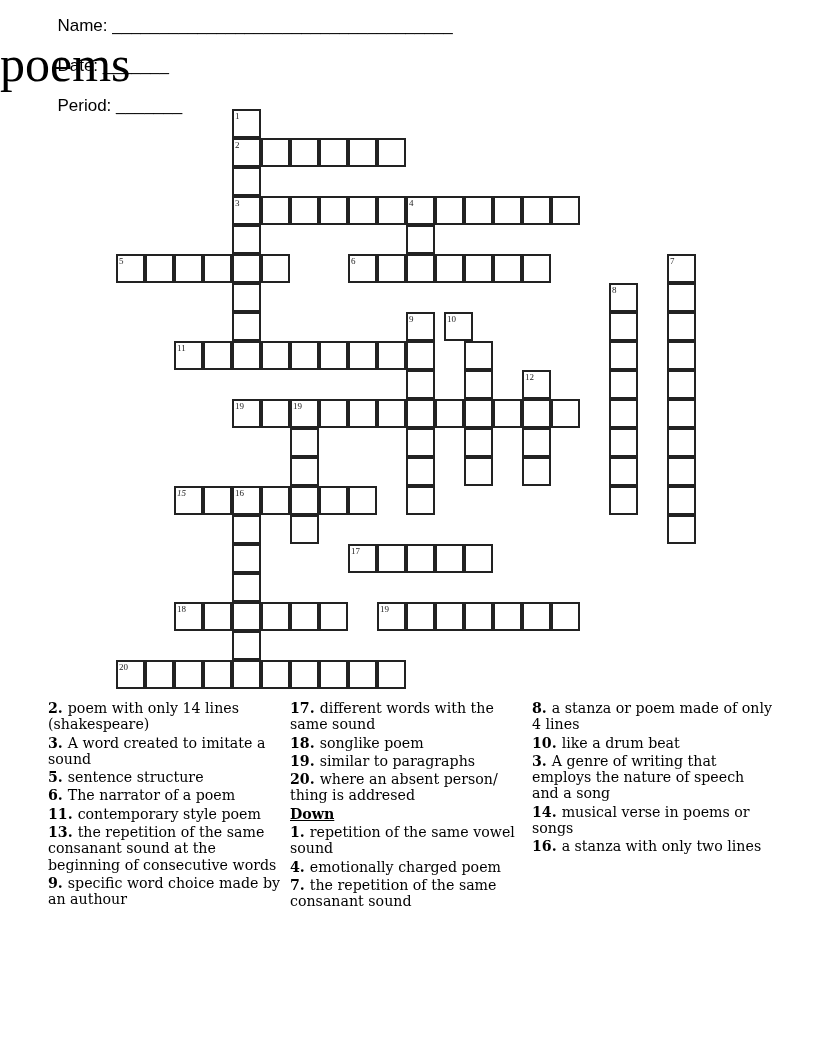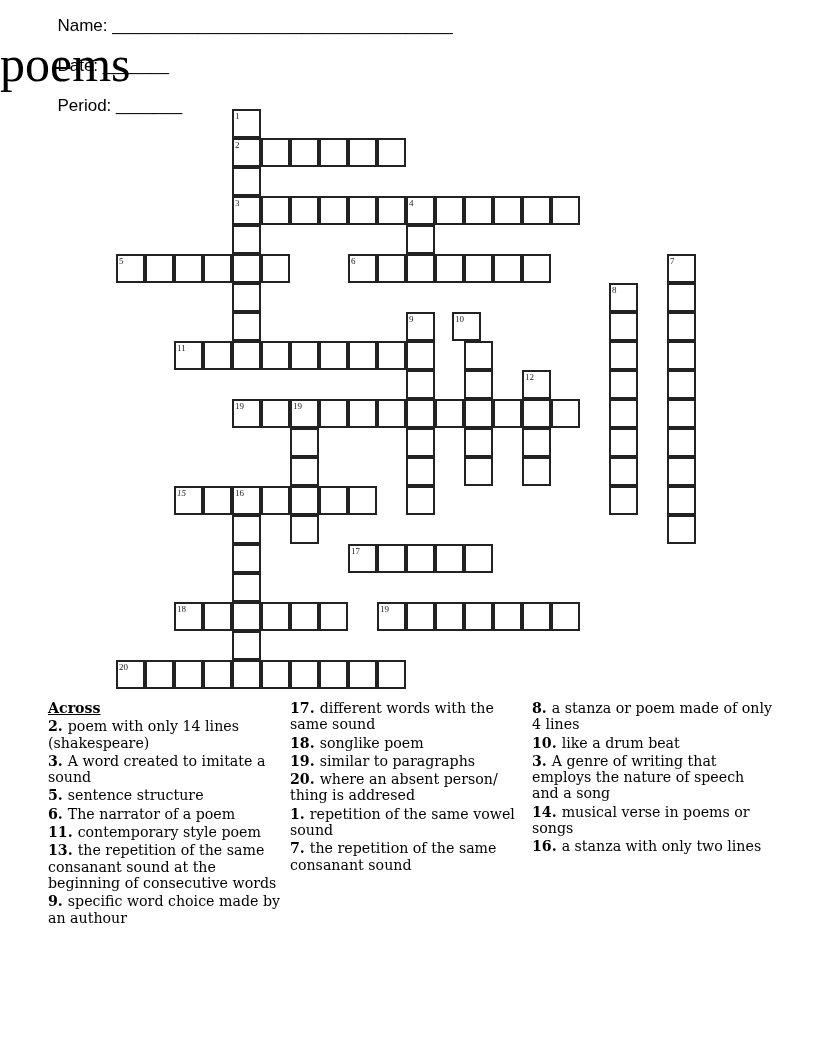--- a/index.html
+++ b/index.html
@@ -118,21 +118,21 @@
     <div class="cell" style="left: 493px; top: 377px;"></div>
     <div class="cell" style="left: 290px; top: 203px;">
       <span class="num">9</span>
     </div>
     <div class="cell" style="left: 290px; top: 232px;"></div>
     <div class="cell" style="left: 290px; top: 261px;"></div>
     <div class="cell" style="left: 290px; top: 290px;"></div>
     <div class="cell" style="left: 290px; top: 319px;"></div>
     <div class="cell" style="left: 290px; top: 348px;"></div>
     <div class="cell" style="left: 290px; top: 377px;"></div>
-    <div class="cell" style="left: 336px; top: 203px; text-align: right;">
+    <div class="cell" style="left: 328px; top: 203px; text-align: right;">
       <span class="num">10</span>
     </div>
     <div class="cell" style="left: 348px; top: 232px;"></div>
     <div class="cell" style="left: 348px; top: 261px;"></div>
     <div class="cell" style="left: 348px; top: 290px;"></div>
     <div class="cell" style="left: 348px; top: 319px;"></div>
     <div class="cell" style="left: 348px; top: 348px;"></div>
     <div class="cell" style="left: 58px; top: 232px;">
       <span class="num">11</span>
     </div>
@@ -212,35 +212,36 @@
     <div class="cell" style="left: 87px; top: 551px;"></div>
     <div class="cell" style="left: 145px; top: 551px;"></div>
     <div class="cell" style="left: 174px; top: 551px;"></div>
     <div class="cell" style="left: 203px; top: 551px;"></div>
     <div class="cell" style="left: 232px; top: 551px;"></div>
     <div class="cell" style="left: 261px; top: 551px;"></div>
   </div>
 
 <div class="clues">
   <div class="col" id="col1" style="left:48px;width:240px">
-      <div class="clue-head">Across</div>
       <div class="clue"><b>2. </b>poem with only 14 lines (shakespeare)</div>
       <div class="clue"><b>3. </b>A word created to imitate a sound</div>
       <div class="clue"><b>5. </b>sentence structure</div>
       <div class="clue"><b>6. </b>The narrator of a poem</div>
       <div class="clue"><b>11. </b>contemporary style poem</div>
       <div class="clue"><b>13. </b>the repetition of the same consanant sound at the beginning of consecutive words</div>
       <div class="clue"><b>9. </b>specific word choice made by an authour</div>
     </div>
   <div class="col" id="col2" style="left:290px;width:240px">
       <div class="clue"><b>17. </b>different words with the same sound</div>
       <div class="clue"><b>18. </b>songlike poem</div>
       <div class="clue"><b>19. </b>similar to paragraphs</div>
       <div class="clue"><b>20. </b>where an absent person/ thing is addresed</div>
+      <div class="clue-head">Down</div>
       <div class="clue"><b>1. </b>repetition of the same vowel sound</div>
+      <div class="clue"><b>4. </b>emotionally charged poem</div>
       <div class="clue"><b>7. </b>the repetition of the same consanant sound</div>
     </div>
   <div class="col" id="col3" style="left:532px;width:240px">
       <div class="clue"><b>8. </b>a stanza or poem made of only 4 lines</div>
       <div class="clue"><b>10. </b>like a drum beat</div>
       <div class="clue"><b>3. </b>A genre of writing that employs the nature of speech and a song</div>
       <div class="clue"><b>14. </b>musical verse in poems or songs</div>
       <div class="clue"><b>16. </b>a stanza with only two lines</div>
     </div>
 </div>

